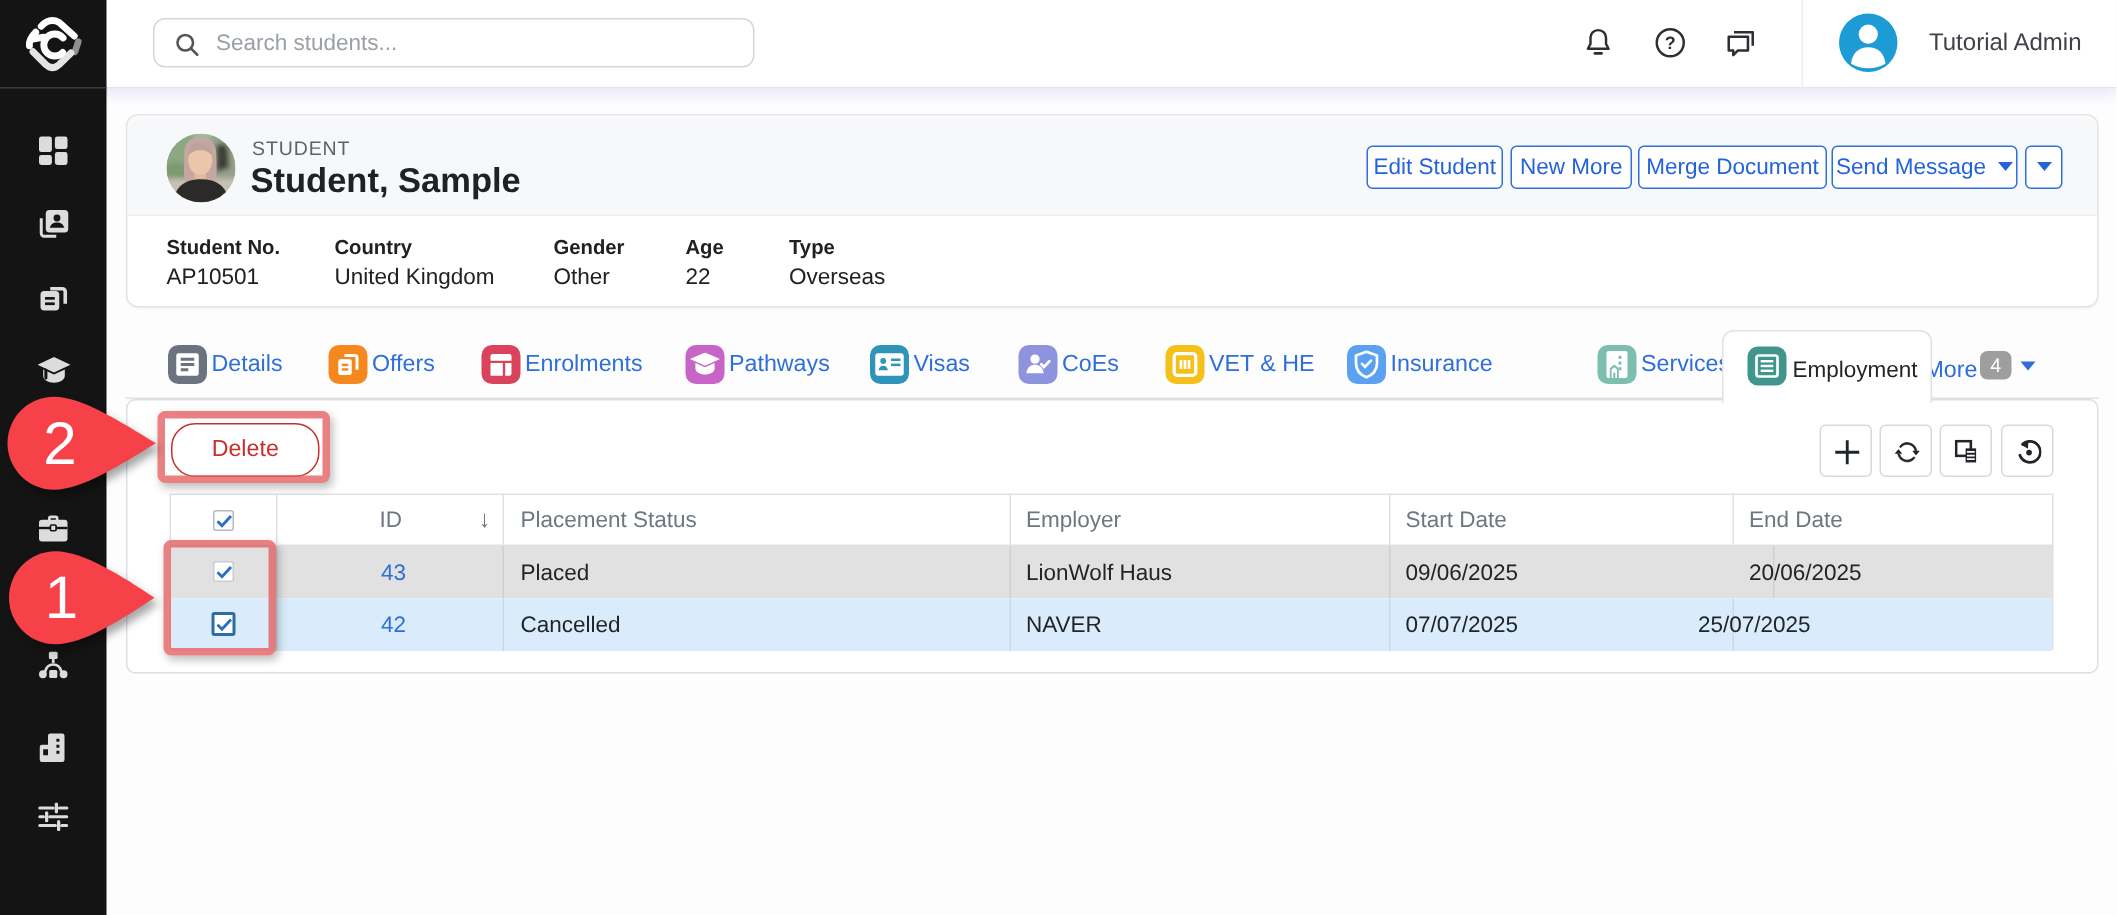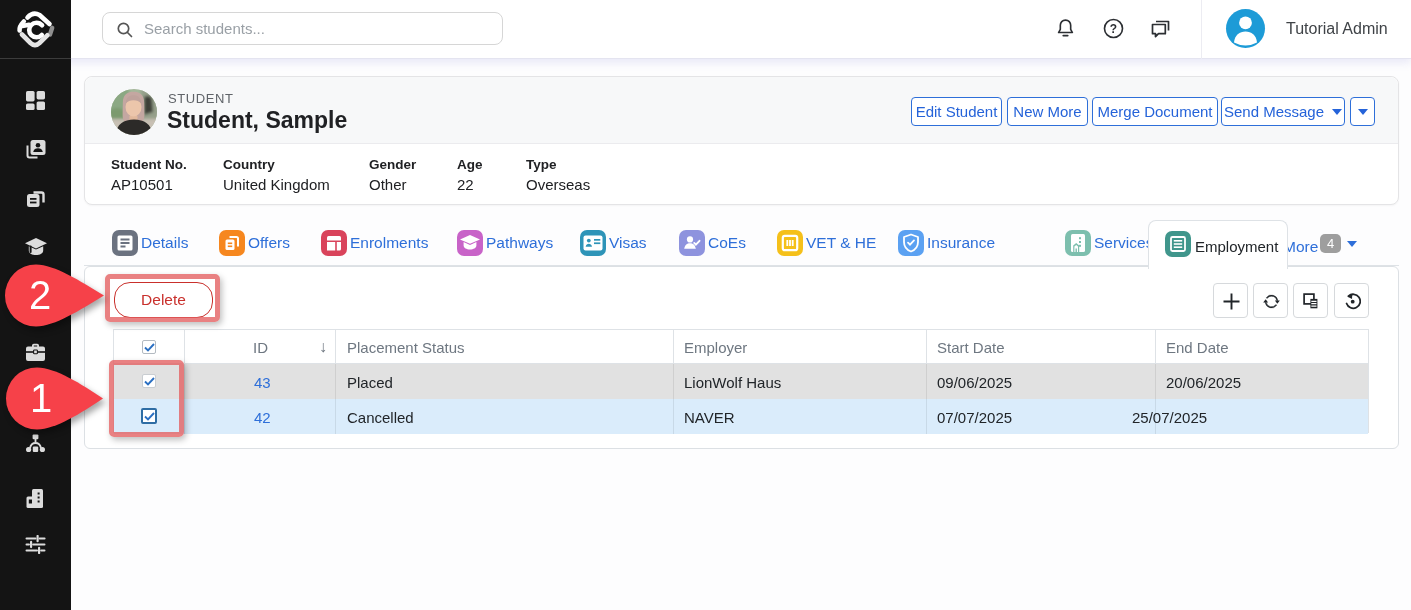--- a/index.html
+++ b/index.html
@@ -393,21 +393,21 @@
           </div>
         <div class="cell" style="left:72px;width:150px;border-right:1px solid rgba(0,0,0,0.08);">
             <span class="celltext" style="left:68px;color:#2e6fd9">43</span>
           </div>
         <div class="cell" style="left:223px;width:337px;border-right:1px solid rgba(0,0,0,0.08);padding-left:36px;">
             <span class="celltext" style="left:10px">Placed</span>
           </div>
         <div class="cell" style="left:561px;width:252px;border-right:1px solid rgba(0,0,0,0.08);">
             <span class="celltext" style="left:9px">LionWolf Haus</span>
           </div>
-        <div class="cell" style="left:814px;width:228px;border-right:1px solid rgba(0,0,0,0.08);">
+        <div class="cell" style="left:814px;width:255px;border-right:1px solid rgba(0,0,0,0.08);">
             <span class="celltext" style="left:9px">09/06/2025</span>
           </div>
         <div class="cell" style="left:1043px;width:211px;">
             <span class="celltext" style="left:9px">20/06/2025</span>
           </div>
       </div>
 
       <div class="trow" style="top:69px;height:35px;background:#daecfb;font-size:15px;color:#212529;">
         <div class="cell" style="left:0;width:71px;border-right:1px solid rgba(0,0,0,0.08);">
             <div class="cb" style="left:27px;top:9px;width:16px;height:16px;border:2px solid #2e6da4">

